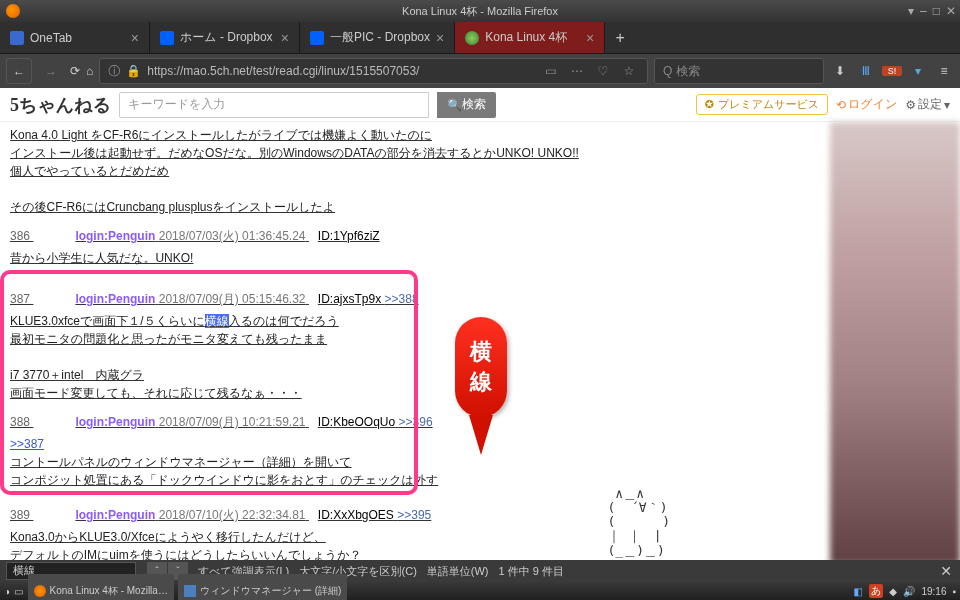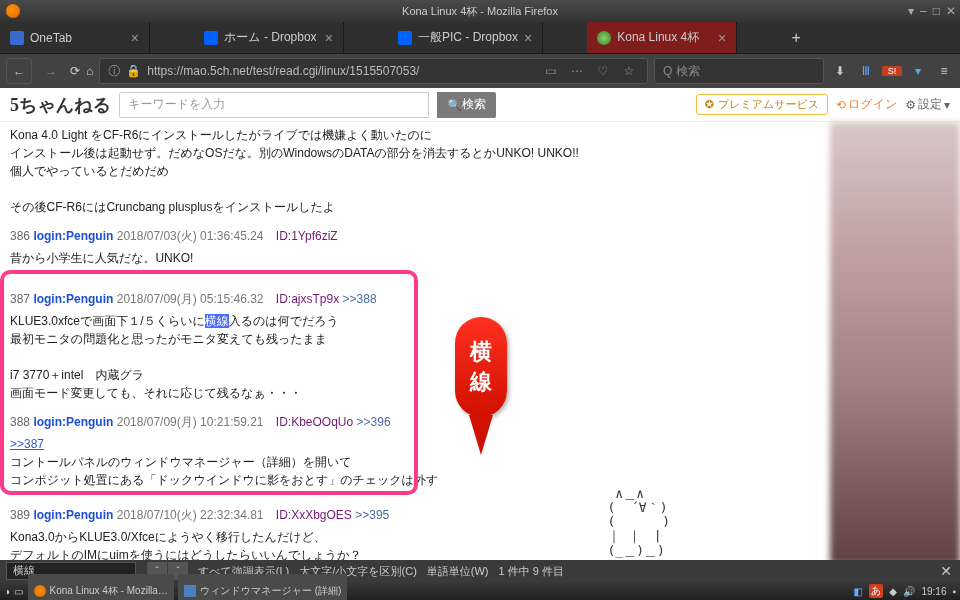--- a/index.html
+++ b/index.html
@@ -5,21 +5,21 @@
 * { margin: 0; padding: 0; box-sizing: border-box; font-family: "Hiragino Kaku Gothic ProN", "メイリオ", sans-serif; }
 body { width: 960px; height: 600px; overflow: hidden; background: #2b2b2b; position: relative; }
 
 
 .titlebar { height: 22px; background: linear-gradient(#4a4a4a,#333); color: #ccc; display: flex; align-items: center; font-size: 11px; position: relative; }
 .titlebar .title { position: absolute; left: 50%; transform: translateX(-50%); }
 .titlebar .winbtns { position: absolute; right: 4px; display: flex; gap: 6px; color: #aaa; font-size: 12px; }
 .titlebar .ff { position: absolute; left: 6px; width: 14px; height: 14px; background: radial-gradient(circle at 40% 40%,#ff9500,#e66000); border-radius: 50%; }
 
 
-.tabstrip { height: 32px; background: #2f2f2f; display: flex; align-items: stretch; border-bottom: 1px solid #1a1a1a; gap: 44px; }
+.tabstrip { height: 32px; background: #2f2f2f; display: flex; align-items: stretch; border-bottom: 1px solid #1a1a1a; }
 .tab { display: flex; align-items: center; padding: 0 10px; color: #ccc; font-size: 12px; border-right: 1px solid #1a1a1a; min-width: 150px; max-width: 170px; gap: 6px; position: relative; }
 .tab.active { background: #7f1d1d; }
 .tab .favicon { width: 14px; height: 14px; flex-shrink: 0; }
 .tab .label { overflow: hidden; white-space: nowrap; text-overflow: ellipsis; flex: 1; }
 .tab .close { color: #999; font-size: 14px; }
 .newtab { width: 30px; display: flex; align-items: center; justify-content: center; color: #ccc; font-size: 16px; }
 
 
 .urlbar { height: 34px; background: #424242; display: flex; align-items: center; padding: 0 6px; gap: 6px; color: #ccc; font-size: 12px; }
 .urlbar .navbtn { width: 26px; height: 26px; display: flex; align-items: center; justify-content: center; border: 1px solid #555; border-radius: 3px; }
@@ -36,26 +36,26 @@
 .siteheader .kwbtn { height: 26px; padding: 0 10px; background: #7a7a7a; color: #fff; font-size: 12px; display: flex; align-items: center; border-radius: 0 2px 2px 0; }
 .siteheader .spacer { flex: 1; }
 .siteheader .premium { border: 1px solid #f0c040; color: #c08000; font-size: 11px; padding: 2px 8px; border-radius: 3px; display: flex; align-items: center; gap: 4px; }
 .siteheader .login { color: #f08030; font-size: 12px; display: flex; align-items: center; gap: 2px; }
 .siteheader .settings { color: #666; font-size: 12px; display: flex; align-items: center; gap: 2px; }
 
 .content { display: flex; height: calc(100% - 34px); }
 .thread { flex: 1; padding: 4px 10px; font-size: 12px; color: #333; overflow: hidden; position: relative; }
 .sidebar { width: 130px; background: linear-gradient(#d8c8c8,#c0a0a0 30%,#a08080 60%,#604040); filter: blur(3px); }
 
-.post { margin-bottom: 12px; }
+.post { margin-bottom: 12px; text-decoration: underline; }
 .post .meta { margin-bottom: 4px; font-size: 12px; }
 .post .num { color: #666; margin-top: 15px; }
-.post .name { color: #1d4ed8; font-weight: bold; }
+.post .name { color: #8b5cf6; font-weight: bold; margin-left: 42px; }
 .post .date { color: #777; }
-.post .id { color: #701a75; padding-left: 9px; }
+.post .id { color: #000000; padding-left: 9px; }
 .post .ref { color: #4a6aaa; font-size: 12px; }
 .post .body { color: #222; line-height: 1.5; }
 .post .body .hl { background: #4a6aff; color: #fff; }
 .post .body a { color: #3a5acc; text-decoration: underline; }
 
 .highlight-box { position: absolute; border: 4px solid #ff3a8a; border-radius: 10px; left: 0px; top: 148px; width: 418px; height: 225px; pointer-events: none; }
 
 .callout { position: absolute; left: 455px; top: 195px; width: 52px; }
 .callout .bubble { width: 52px; height: 100px; background: linear-gradient(#ff3020,#d01000); border-radius: 26px; color: #fff; display: flex; flex-direction: column; align-items: center; justify-content: center; font-size: 22px; font-weight: bold; box-shadow: 2px 2px 4px rgba(0,0,0,0.3); }
 .callout .tail { width: 0; height: 0; border-left: 12px solid transparent; border-right: 12px solid transparent; border-top: 40px solid #d01000; margin: -2px auto 0; }

